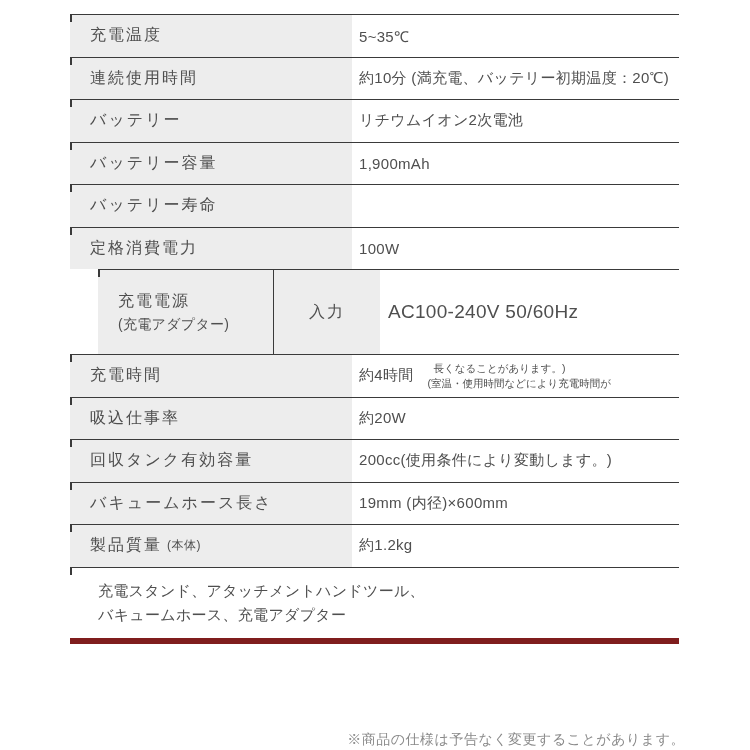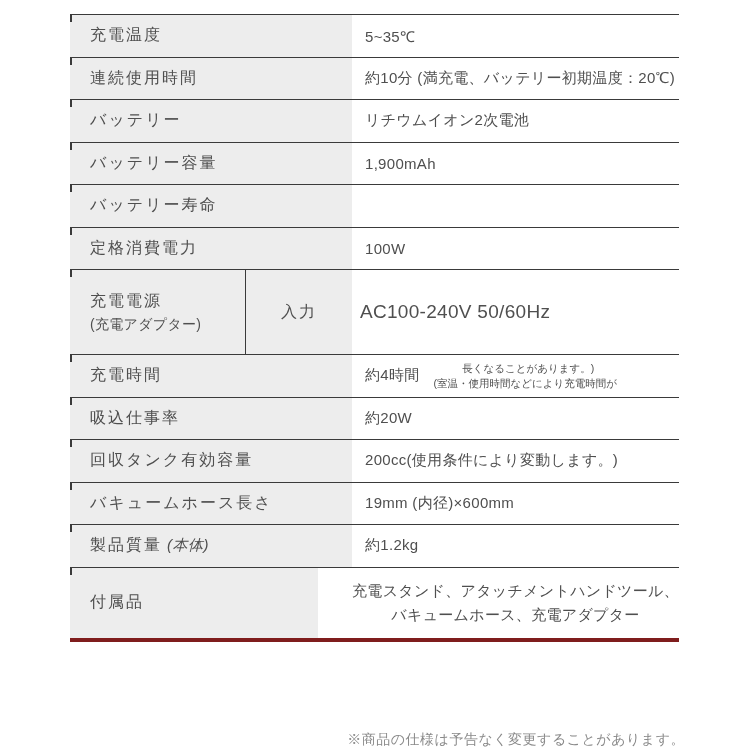--- a/index.html
+++ b/index.html
@@ -6,22 +6,21 @@
   body {
     width: 750px; height: 750px;
     background: #ffffff;
     font-family: "Liberation Sans", sans-serif;
     color: #4f4f4f;
   }
   .page { position: relative; width: 750px; height: 750px; overflow: hidden; background: #ffffff; }
 
   .spec-table {
     position: absolute; left: 70px; top: 14px; width: 609px;
-    border-bottom: 4px solid #7f1d1d;
-    text-align: center;
+    border-bottom: 6px solid #7f1d1d;
   }
   .srow {
     position: relative;
     display: flex; align-items: stretch;
     border-top: 1px solid #3a3a3a;
     height: 42.5px;
     box-sizing: border-box;
   }
   
   .srow::before {
@@ -31,28 +30,28 @@
   .cell-label {
     width: 282px; box-sizing: border-box;
     background: #ededed;
     display: flex; align-items: center;
     padding-left: 20px;
     font-size: 16px; letter-spacing: 2px; color: #4f4f4f;
     white-space: nowrap;
   }
   .cell-value {
     flex: 1; display: flex; align-items: center;
-    padding-left: 13px;
+    padding-left: 7px;
     font-size: 15px; letter-spacing: 0.3px; color: #4f4f4f;
     white-space: nowrap;
   }
-  .lbl-small { font-size: 15px; letter-spacing: 0.5px; margin-left: 5px; font-style: italic; }
+  .lbl-small { font-size: 12px; letter-spacing: 0.5px; margin-left: 5px; }
 
   
-  .srow-charge { height: 85px; }
+  .srow-charge { height: 85px; margin-left: 28px; }
   .charge-label {
     width: 175px; box-sizing: border-box;
     background: #ededed;
     display: flex; flex-direction: column; justify-content: center; align-items: flex-start;
     padding-left: 20px; white-space: nowrap;
   }
   .charge-label .main-line { font-size: 16px; letter-spacing: 2px; }
   .charge-label .sub-line  { font-size: 14px; letter-spacing: 0.3px; margin-top: 4px; }
   .charge-right { flex: 1; display: flex; border-left: 1px solid #3a3a3a; }
   .charge-subrow { flex: 1; display: flex; align-items: stretch; }
@@ -165,21 +164,20 @@
 
     <div class="srow">
       <div class="cell-label">
         <span>製品質量</span>
         <span class="lbl-small">(本体)</span>
       </div>
       <div class="cell-value">約1.2kg</div>
     </div>
 
     <div class="srow srow-last">
-      <div class="cell-label">付属品</div>
       <div class="cell-value multiline-value">
         <span class="inner">
           <span class="block">充電スタンド、アタッチメントハンドツール、</span>
           <span class="block">バキュームホース、充電アダプター</span>
         </span>
       </div>
     </div>
 
   </div>
 

